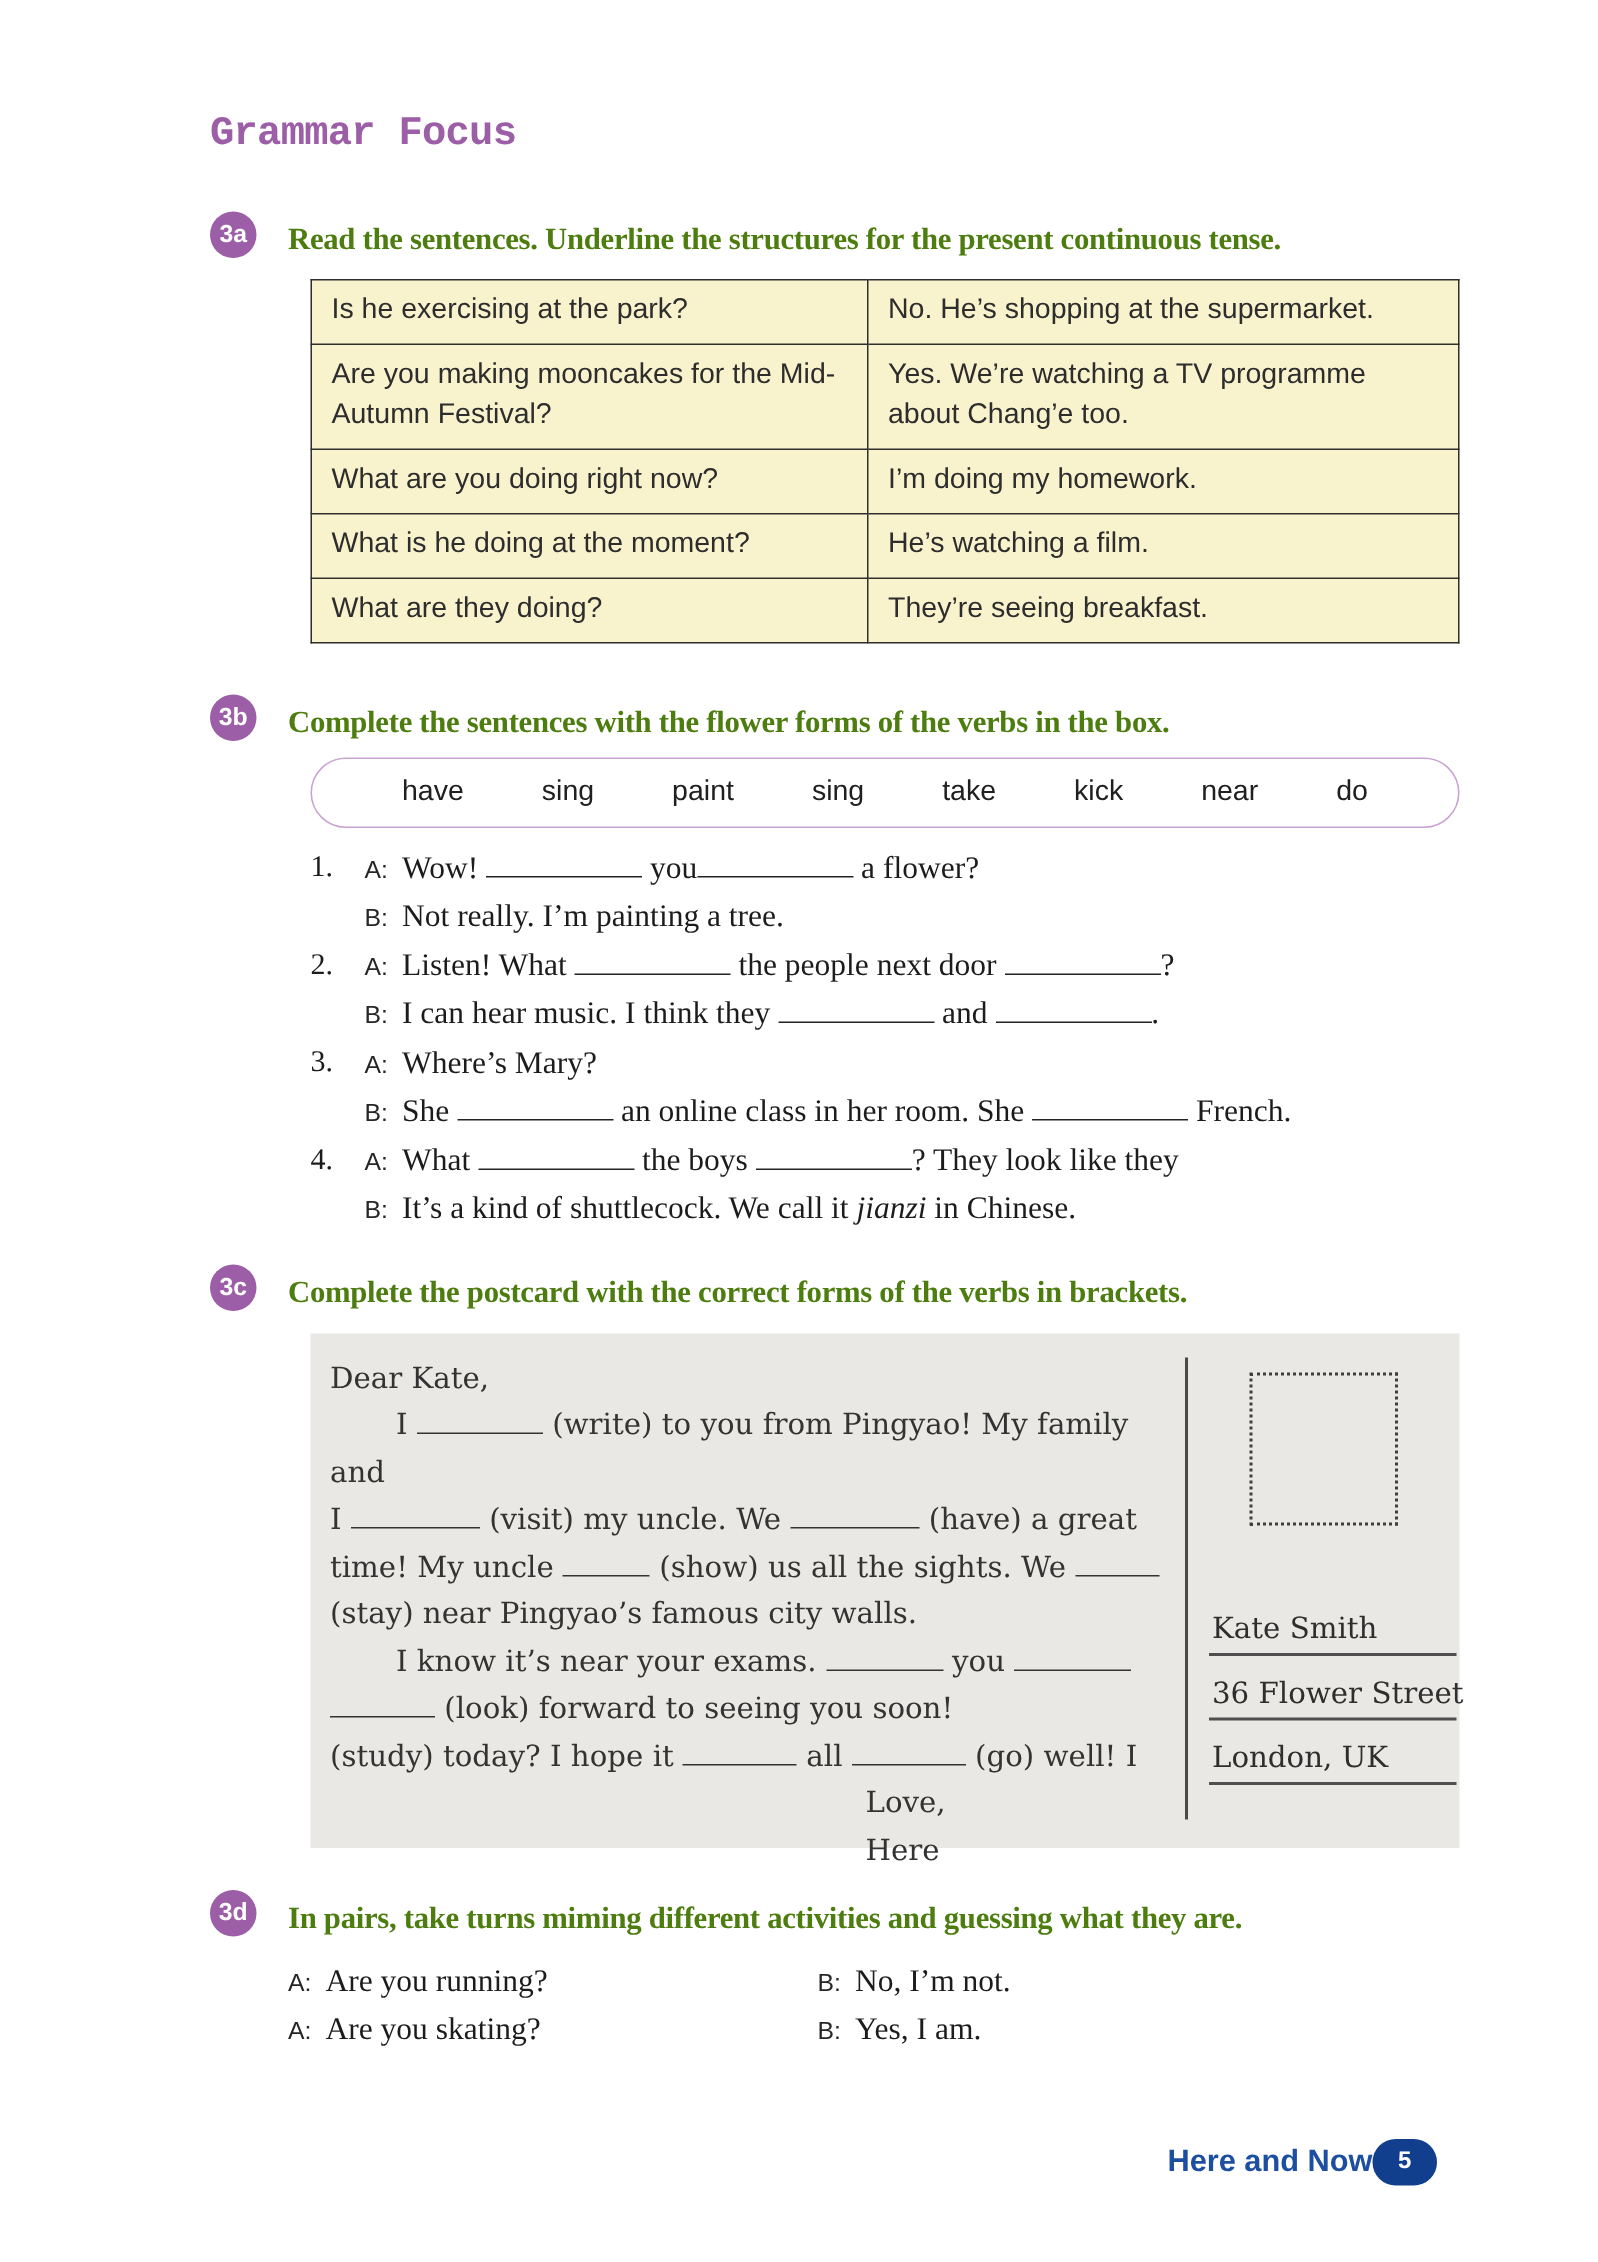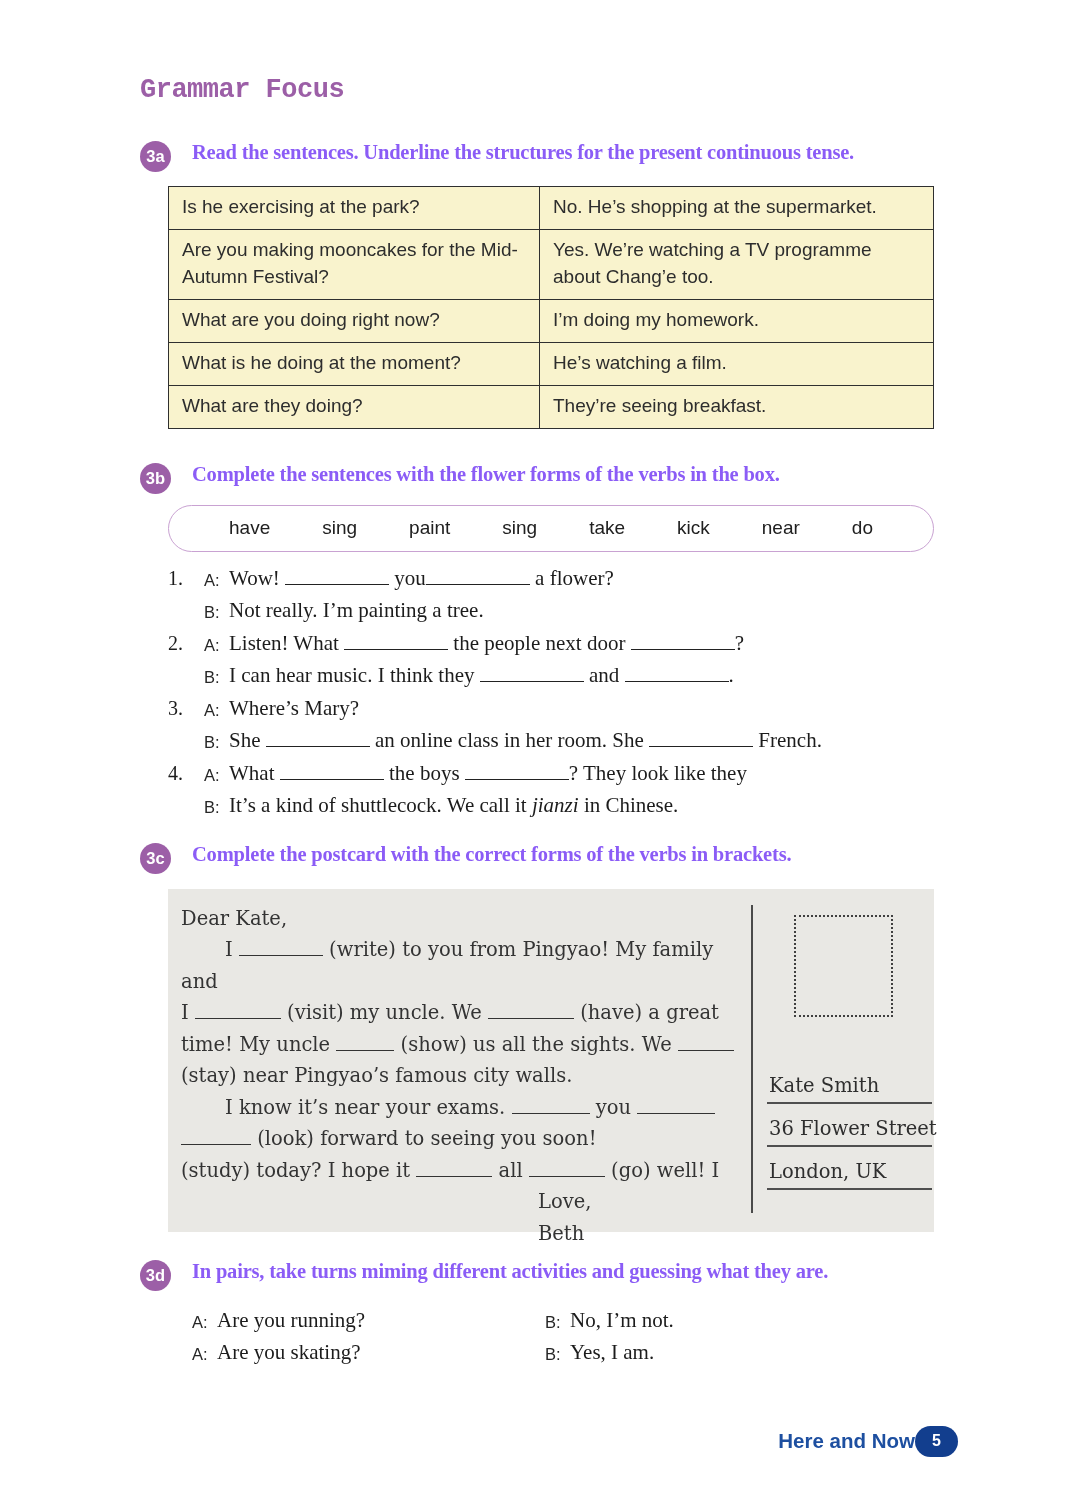--- a/index.html
+++ b/index.html
@@ -16,36 +16,36 @@
   
   .page-title{
     font-family:Liberation Mono, monospace;
     font-size:27px;font-weight:bold;
     color:var(--accent,#9c5fa7);
     letter-spacing:-0.5px;
     line-height:40px;
     margin:0;
   }
   
-  .section-header{display:flex;align-items:flex-start;gap:21px;}
+  .section-header{display:flex;align-items:flex-end;gap:21px;}
   .badge{
     flex:0 0 auto;
     width:31px;height:31px;border-radius:50%;
     background:var(--accent,#9c5fa7);
     color:#fff;
     font-family:"Liberation Sans",sans-serif;
     font-size:16.5px;font-weight:bold;
     display:inline-flex;align-items:center;justify-content:center;
   }
   .instruction{
     font-family:"Liberation Serif",serif;
-    font-weight:bold;font-size:20.5px;color:#8b5cf6;
+    font-weight:bold;font-size:20.5px;color:#4d7c0f;
     letter-spacing:-0.2px;
   }
-  .content{margin-left:28px;}
+  .content{margin-left:67px;}
   
   #section-a{margin-top:31px;}
   .grammar-table{
     margin-top:14px;
     width:766px;border-collapse:collapse;
     background:var(--tableBg,#f9f3cd);
     font-family:"Liberation Sans",sans-serif;
     font-size:19px;color:#2d2d2d;
   }
   .grammar-table td{
@@ -239,21 +239,21 @@
         <div class="pc-left">
             <div class="pc-line"><span>Dear Kate,</span></div>
             <div class="pc-line indent"><span>I </span><span class="blank" style="width: 84px;"></span><span> (write) to you from Pingyao! My family and</span></div>
             <div class="pc-line"><span>I </span><span class="blank" style="width: 86px;"></span><span> (visit) my uncle. We </span><span class="blank" style="width: 86px;"></span><span> (have) a great</span></div>
             <div class="pc-line"><span>time! My uncle </span><span class="blank" style="width: 58px;"></span><span> (show) us all the sights. We </span><span class="blank" style="width: 56px;"></span></div>
             <div class="pc-line"><span>(stay) near Pingyao’s famous city walls.</span></div>
             <div class="pc-line indent"><span>I know it’s near your exams. </span><span class="blank" style="width: 78px;"></span><span> you </span><span class="blank" style="width: 78px;"></span></div>
             <div class="pc-line"><span class="blank" style="width: 70px;"></span><span> (look) forward to seeing you soon!</span></div>
             <div class="pc-line"><span>(study) today? I hope it </span><span class="blank" style="width: 76px;"></span><span> all </span><span class="blank" style="width: 76px;"></span><span> (go) well! I</span></div>
             <div class="pc-closing">Love,</div>
-            <div class="pc-closing">Beth</div>
+            <div class="pc-closing">Here</div>
           </div>
         <div class="pc-divider"></div>
         <div class="pc-right">
           <div class="stamp"></div>
           <div class="address">
               <div class="address-line">Kate Smith</div>
               <div class="address-line">36 Flower Street</div>
               <div class="address-line">London, UK</div>
             </div>
         </div>

